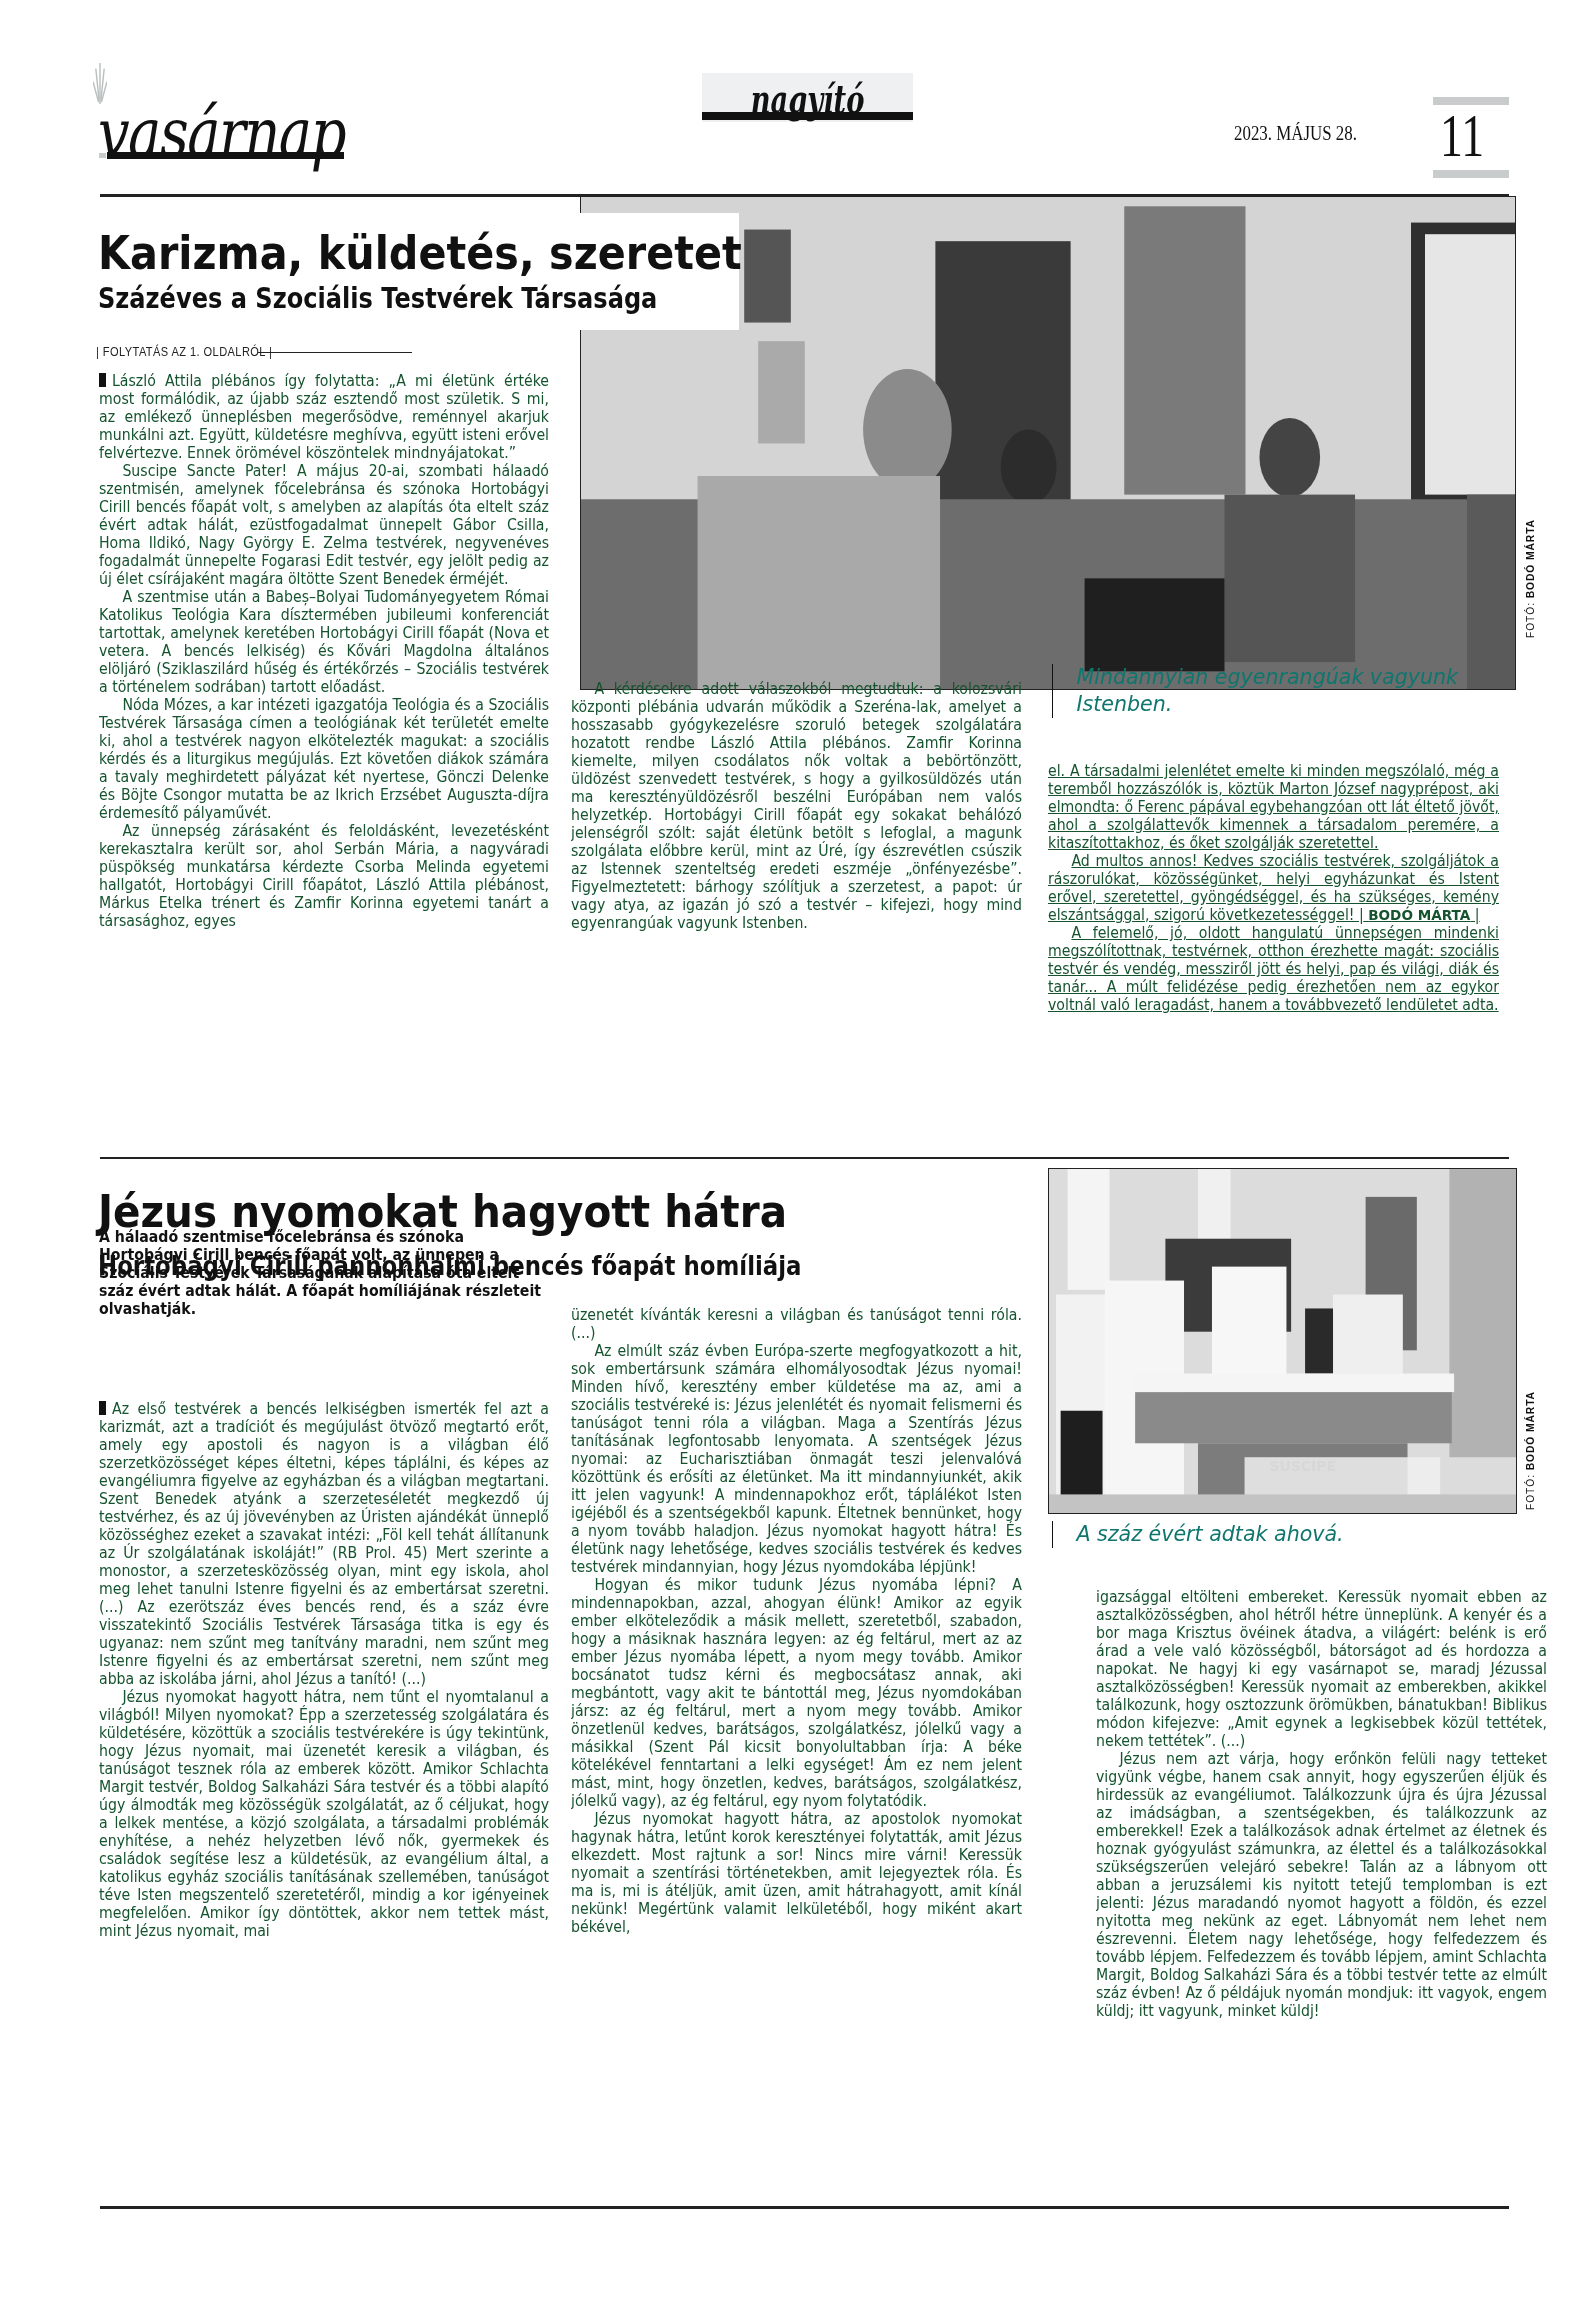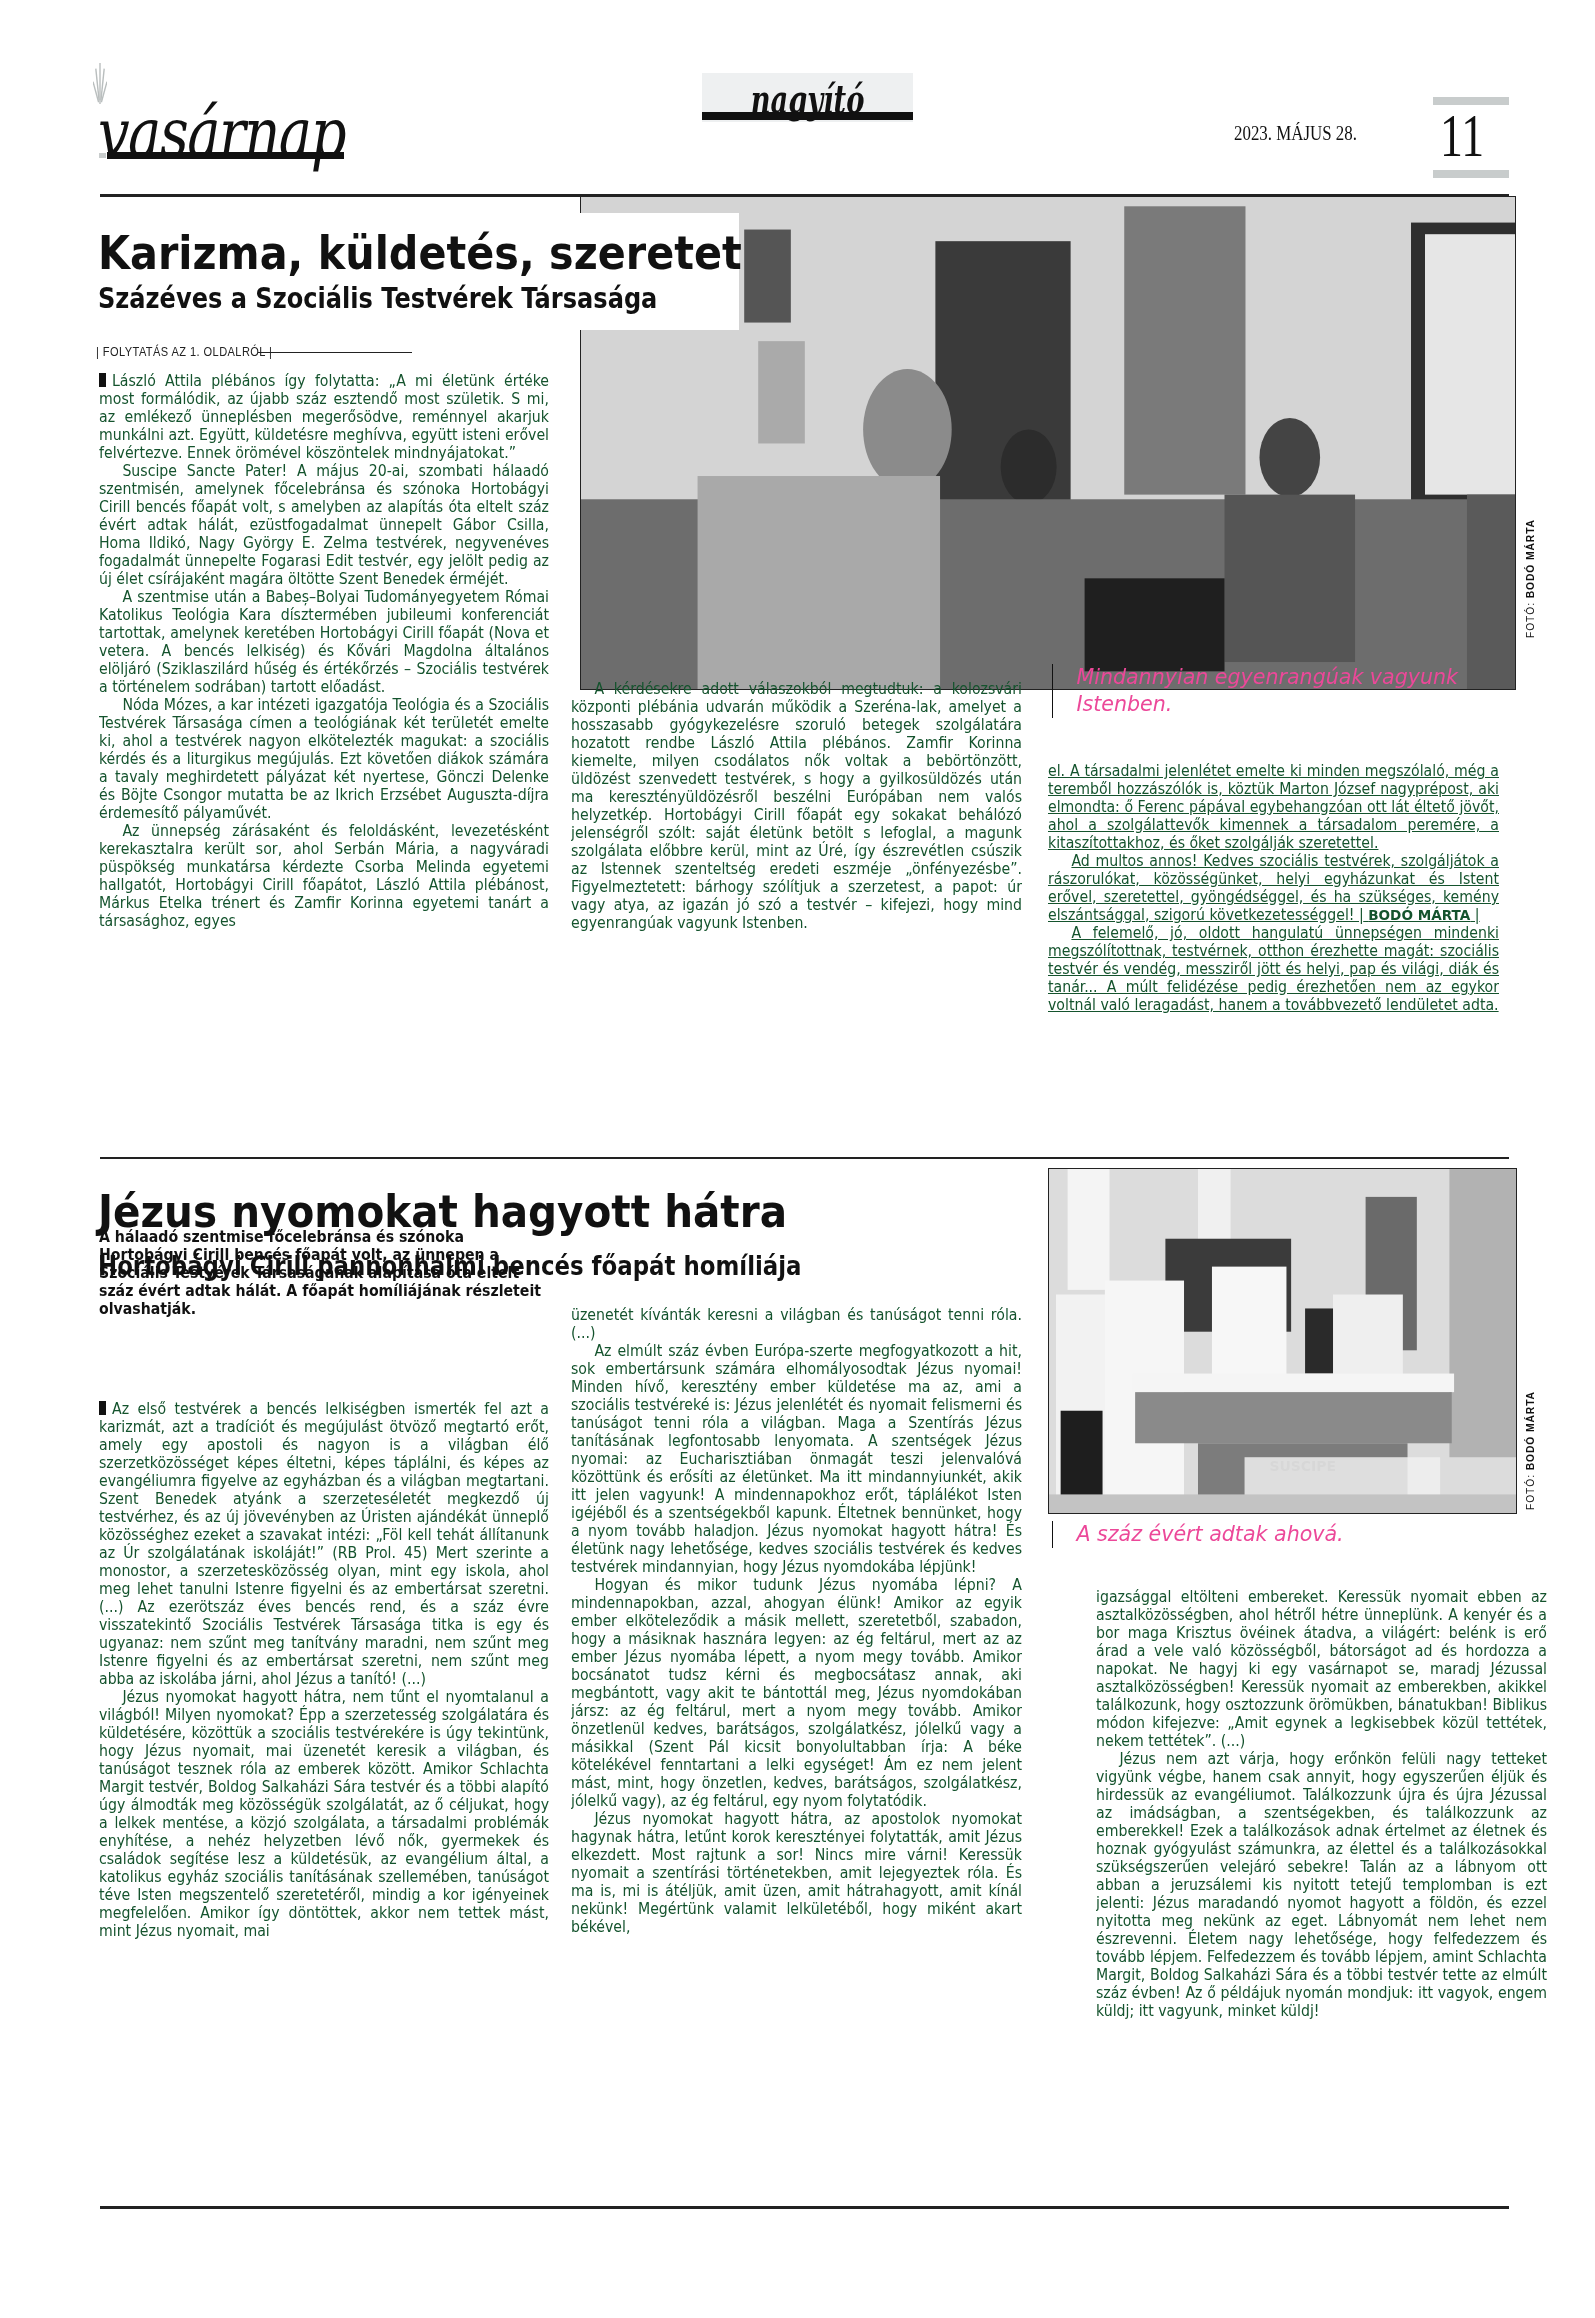--- a/index.html
+++ b/index.html
@@ -32,21 +32,21 @@
   .kicker{left:96px;top:344px;font-size:13px;letter-spacing:0.5px;color:#222;transform:scaleX(0.85);transform-origin:left top;white-space:nowrap;}
   .kicker-rule{left:258px;top:352px;width:154px;height:1.4px;background:#222;}
   
   .col{font-family:"DejaVu Sans Condensed","DejaVu Sans",sans-serif;font-size:15.7px;line-height:18px;text-align:justify;color:#14532d;}
   .col p{margin:0;text-indent:23.4px;hyphens:auto;}
   .col p.first{text-indent:0;}
   .col p.first::before{content:"";display:inline-block;width:6.5px;height:14px;background:#111;margin-right:6.5px;vertical-align:-1.4px;}
   .c1{left:99px;top:372px;width:450px;height:766px;overflow:hidden;}
   .c2{left:571px;top:680px;width:451px;height:463px;overflow:hidden;}
   .c3{left:1048px;top:762px;width:451px;height:379px;overflow:hidden;text-decoration:underline;}
-  .pull{font-family:"DejaVu Sans",sans-serif;font-style:italic;font-size:20.6px;line-height:27px;color:#ec4899;border-left:1.4px solid #111;padding-left:23.4px;}
+  .pull{font-family:"DejaVu Sans",sans-serif;font-style:italic;font-size:20.6px;line-height:27px;color:#0f766e;border-left:1.4px solid #111;padding-left:23.4px;}
   .pull1{left:1052px;top:664px;width:421px;}
   .pull2{left:1052px;top:1521px;width:421px;}
   .mid-rule{left:100px;top:1157px;width:1409px;height:2.3px;background:#222;}
   .h1b{left:98px;top:1189px;font-size:45px;transform:scaleX(0.9);}
   .h2b{left:98px;top:1253px;font-size:26px;transform:scaleX(0.88);}
   .lead{left:99px;top:1228px;width:450px;font-family:"DejaVu Sans Condensed","DejaVu Sans",sans-serif;font-weight:bold;font-size:15.7px;line-height:18px;}
   .c4{left:99px;top:1400px;width:450px;height:759px;overflow:hidden;}
   .c5{left:571px;top:1306px;width:451px;height:853px;overflow:hidden;}
   .c6{left:1048px;top:1588px;width:451px;height:571px;overflow:hidden;margin-left:48px;}
   .byline{font-weight:bold;font-family:"DejaVu Sans",sans-serif;font-size:13.6px;}

